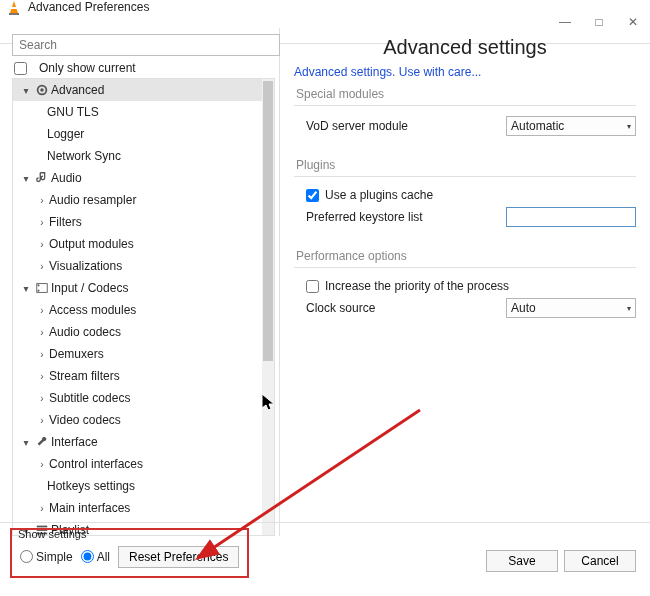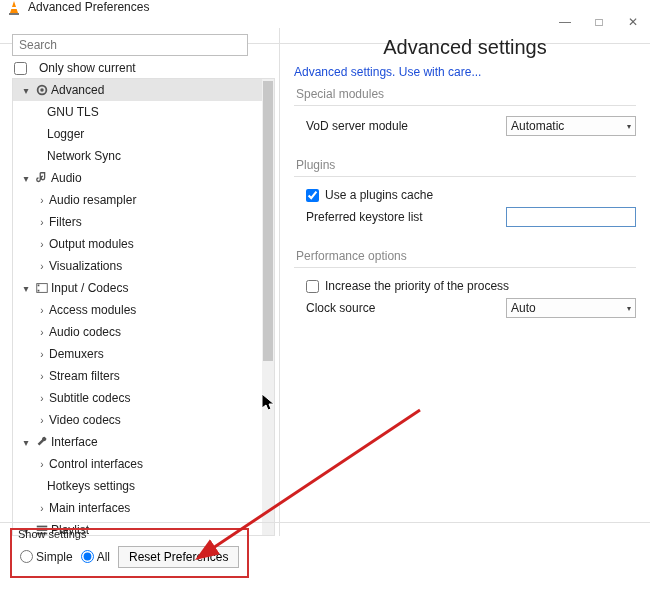--- a/index.html
+++ b/index.html
@@ -10,21 +10,21 @@
 .titlebar .icon { width:16px; height:16px; margin-right:6px; }
 .titlebar .title { flex:1; }
 .sysbtns { display:flex; height:100%; }
 .sysbtn { width:34px; display:flex; align-items:center; justify-content:center; color:#666; }
 
 
 .content { position:absolute; top:28px; left:0; right:0; bottom:60px; display:flex; }
 .leftpane { width:280px; border-right:1px solid #e0e0e0; display:flex; flex-direction:column; padding:6px 4px 0 12px; }
 .rightpane { flex:1; padding:6px 14px 0 14px; overflow:hidden; }
 
-.search { width:236px; height:22px; border:1px solid #bfbfbf; padding:2px 6px; font-size:12px; }
+.search { width:268px; height:22px; border:1px solid #bfbfbf; padding:2px 6px; font-size:12px; }
 .onlyshow { margin:5px 0 3px 2px; display:flex; align-items:center; gap:12px; }
 .onlyshow input { margin:0; }
 
 .tree-wrap { flex:1; border:1px solid #e0e0e0; overflow:hidden; position:relative; }
 .tree { position:absolute; top:0; left:0; right:12px; bottom:0; overflow-y:auto; }
 .scroll-track { position:absolute; right:0; top:0; bottom:0; width:12px; background:#f0f0f0; }
 .scroll-thumb { position:absolute; right:1px; top:2px; width:10px; height:280px; background:#c7c7c7; }
 
 .trow { height:22px; display:flex; align-items:center; padding-left:6px; cursor:default; }
 .trow.selected { background:#e5e5e5; }
@@ -269,20 +269,24 @@
         <span>Simple</span>
       </label>
       <label class="radio">
         <input type="radio" name="ss" checked="" style="">
         <span>All</span>
       </label>
       <button class="btn">Reset Preferences</button>
     </div>
   </div>
   <div class="spacer"></div>
+  <div class="footer-btns">
+    <button class="btn">Save</button>
+    <button class="btn">Cancel</button>
+  </div>
 </div>
 
 <svg class="arrowline" style="left:190px; top:400px;" width="240" height="170">
   <defs>
       <marker id="arrhead" markerWidth="10" markerHeight="10" refX="2" refY="3" orient="auto">
     <path d="M0,0 L0,6 L8,3 z" fill="#d02020"></path>
   </marker>
     </defs>
   <line x1="230" y1="10" x2="20" y2="150" stroke="#d02020" stroke-width="3" marker-end="url(#arrhead)"></line>
 </svg>

